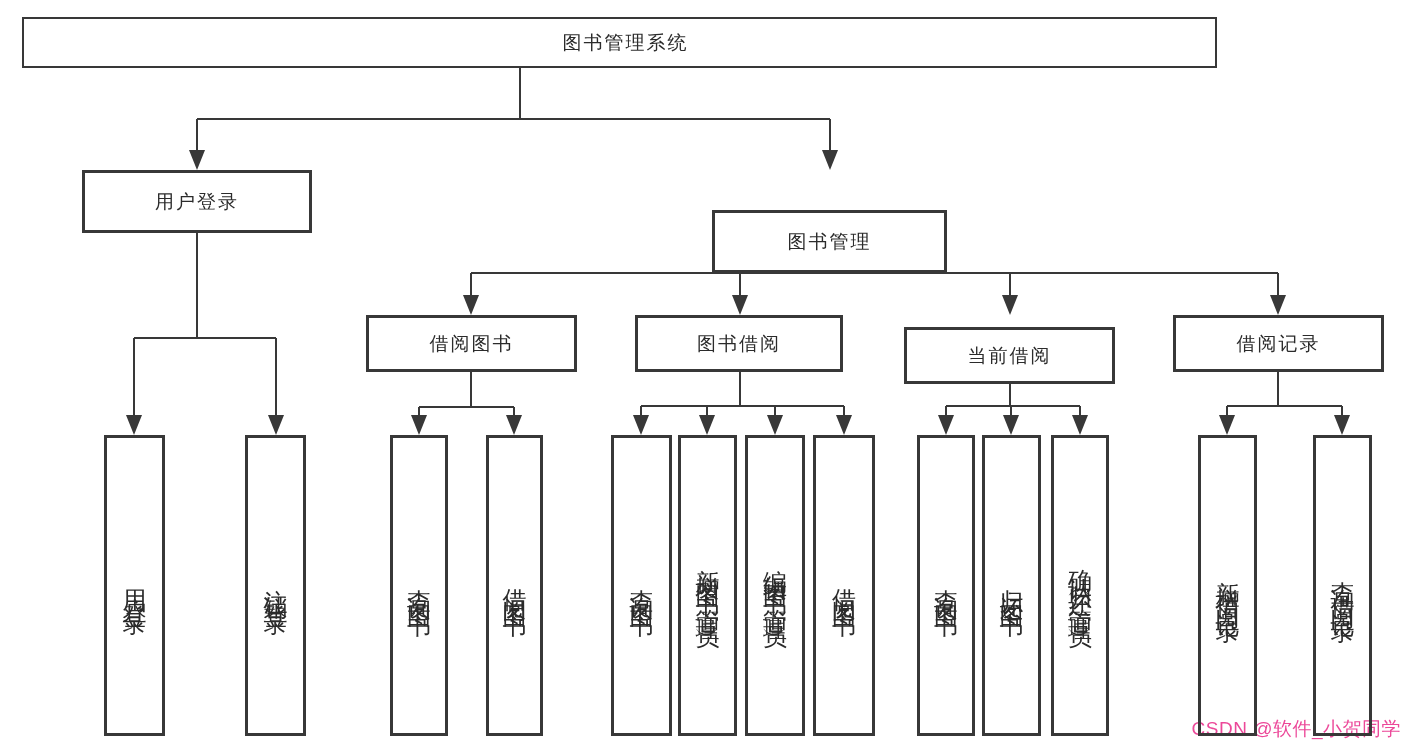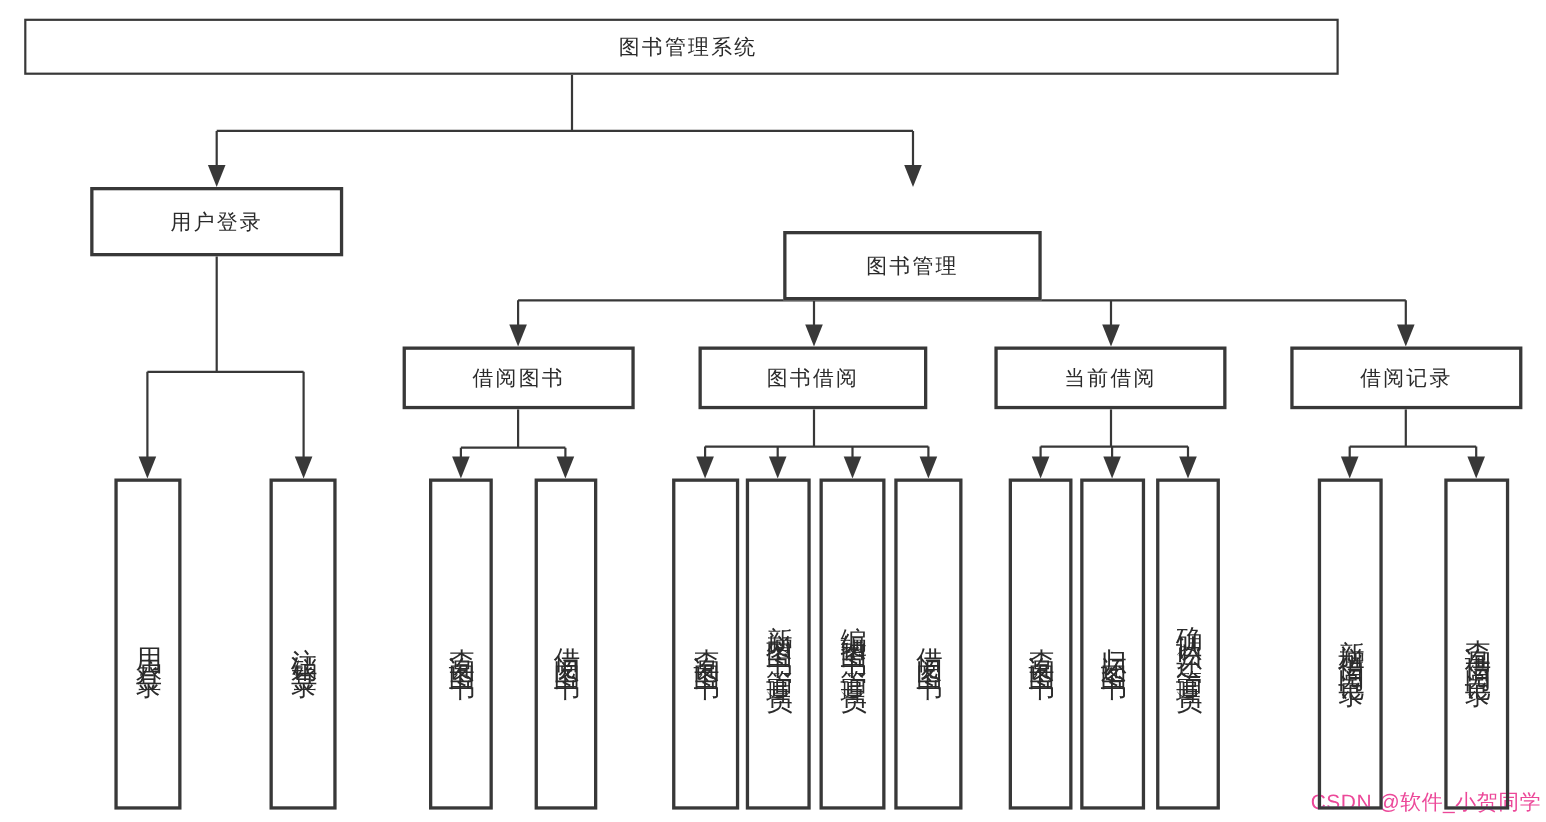--- a/index.html
+++ b/index.html
@@ -94,21 +94,21 @@
     </g>
   </svg>
 
   <div class="box h root" style="left:22px; top:17px; width:1195px; height:51px;padding-left:12px;">图书管理系统</div>
 
   <div class="box h" style="left:82px; top:170px; width:230px; height:63px;">用户登录</div>
   <div class="box h" style="left:712px; top:170px; width:235px; height:63px;margin-top:40px;">图书管理</div>
 
   <div class="box h" style="left:366px; top:315px; width:211px; height:57px;">借阅图书</div>
   <div class="box h" style="left:635px; top:315px; width:208px; height:57px;">图书借阅</div>
-  <div class="box h" style="left:904px; top:315px; width:211px; height:57px;">当前借阅</div>
+  <div class="box h" style="left:904px; top:327px; width:211px; height:57px;">当前借阅</div>
   <div class="box h" style="left:1173px; top:315px; width:211px; height:57px;">借阅记录</div>
 
   <div class="box v" style="left:104px; top:435px; width:61px; height:301px;">用户登录</div>
   <div class="box v" style="left:245px; top:435px; width:61px; height:301px;">注销登录</div>
 
   <div class="box v" style="left:390px; top:435px; width:58px; height:301px;">查询图书</div>
   <div class="box v" style="left:486px; top:435px; width:57px; height:301px;">借阅图书</div>
 
   <div class="box v" style="left:611px; top:435px; width:61px; height:301px;">查询图书</div>
   <div class="box v" style="left:678px; top:435px; width:59px; height:301px;">新增图书（管理员）</div>

